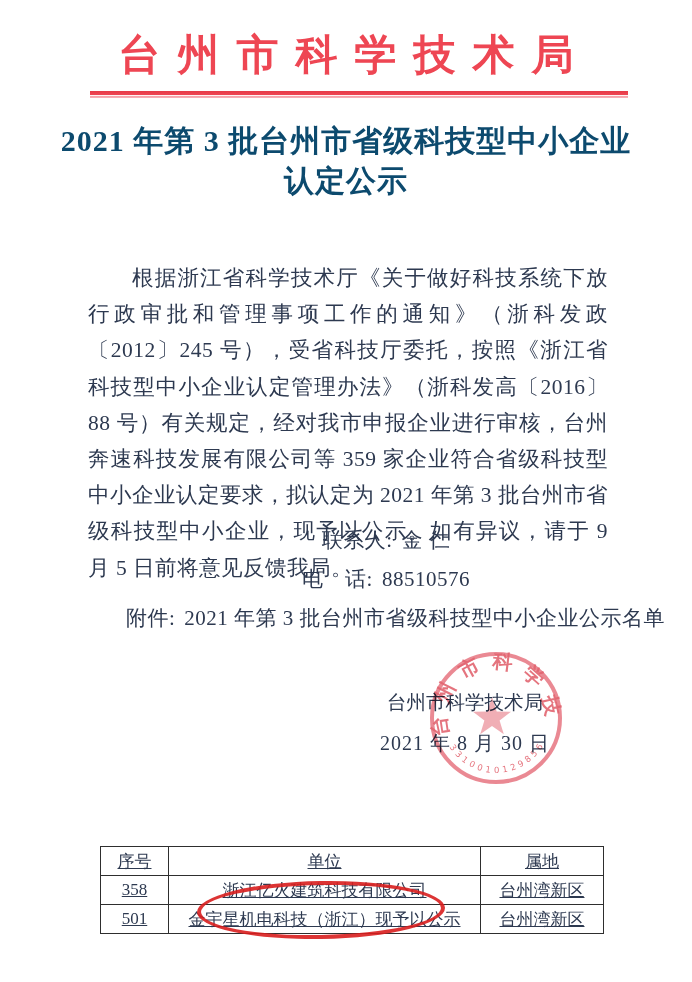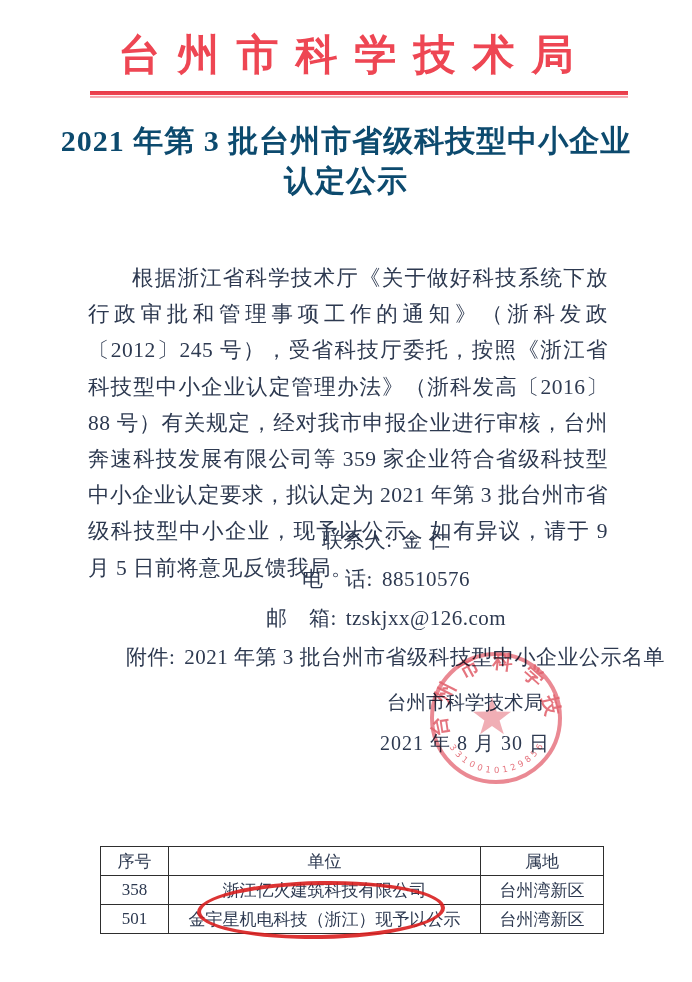--- a/index.html
+++ b/index.html
@@ -69,20 +69,21 @@
     position:absolute;top:648px;left:426px;width:140px;height:140px;
     mix-blend-mode:multiply;
     pointer-events:none;
   }
   
   .list-table{
     position:absolute;top:846px;left:100px;
     border-collapse:collapse;
     font-size:17px;color:#2d3950;
     table-layout:fixed;
+    text-decoration:underline;
   }
   .list-table th,.list-table td{
     border:1.6px solid #2e2e2e;
     height:28px;padding:0 4px;
     text-align:center;vertical-align:middle;
     font-weight:normal;
     overflow:hidden;white-space:nowrap;
   }
   .col-no{width:59px;}
   .col-company{width:303px;}
@@ -108,21 +109,20 @@
   <div class="doc-title">
     <div>2021 年第 3 批台州市省级科技型中小企业</div>
     <div>认定公示</div>
   </div>
 
   <div class="body-para">根据浙江省科学技术厅《关于做好科技系统下放行政审批和管理事项工作的通知》（浙科发政〔2012〕245 号），受省科技厅委托，按照《浙江省科技型中小企业认定管理办法》（浙科发高〔2016〕88 号）有关规定，经对我市申报企业进行审核，台州奔速科技发展有限公司等 359 家企业符合省级科技型中小企业认定要求，拟认定为 2021 年第 3 批台州市省级科技型中小企业，现予以公示。如有异议，请于 9 月 5 日前将意见反馈我局。</div>
 
   <div class="contact">
     <span class="row"><span class="lbl">联系人:</span><span class="val">金 仁</span></span>
     <span class="row"><span class="lbl">电　话:</span><span class="val">88510576</span></span>
-    <span class="row"><span class="lbl">邮　箱:</span><span class="val">tzskjxx@126.com</span></span>
     <span class="row"><span class="lbl">附件:</span><span class="val">2021 年第 3 批台州市省级科技型中小企业公示名单</span></span>
   </div>
 
   <div class="signature">
     <div class="org">台州市科学技术局</div>
     <div class="date">2021 年 8 月 30 日</div>
   </div>
 
   <svg class="seal" viewBox="0 0 140 140" xmlns="http://www.w3.org/2000/svg">
     <defs>

